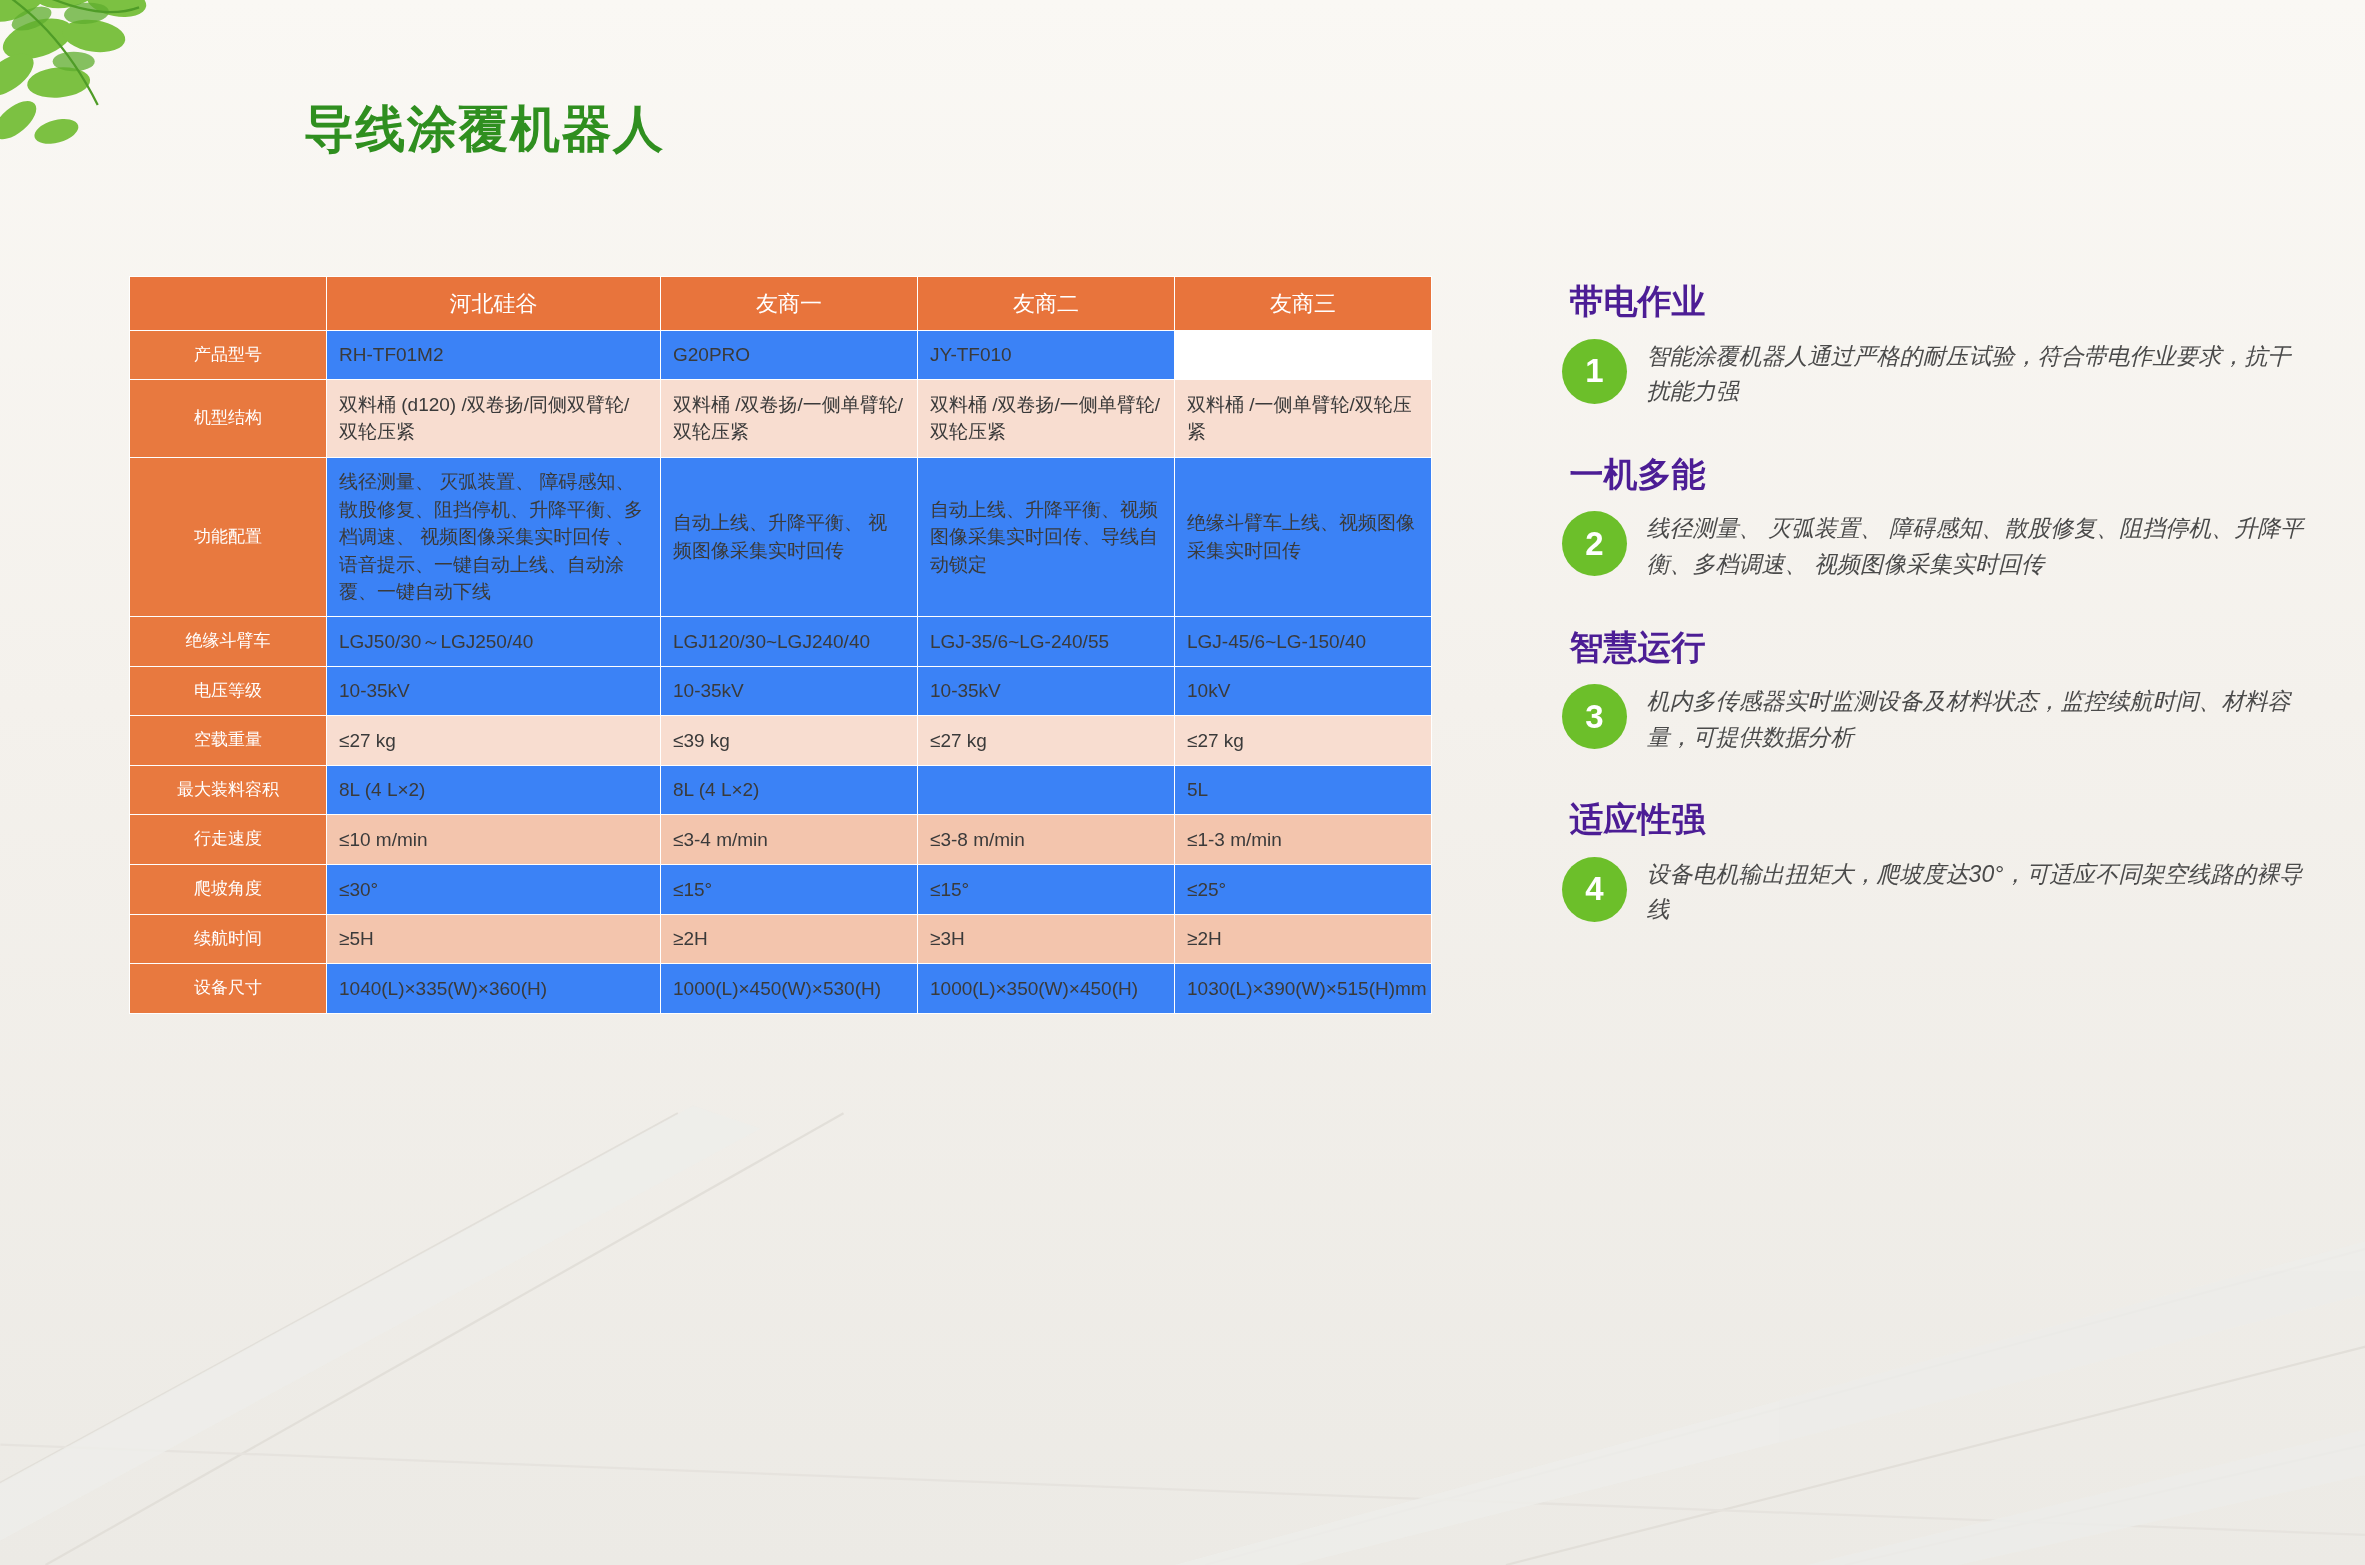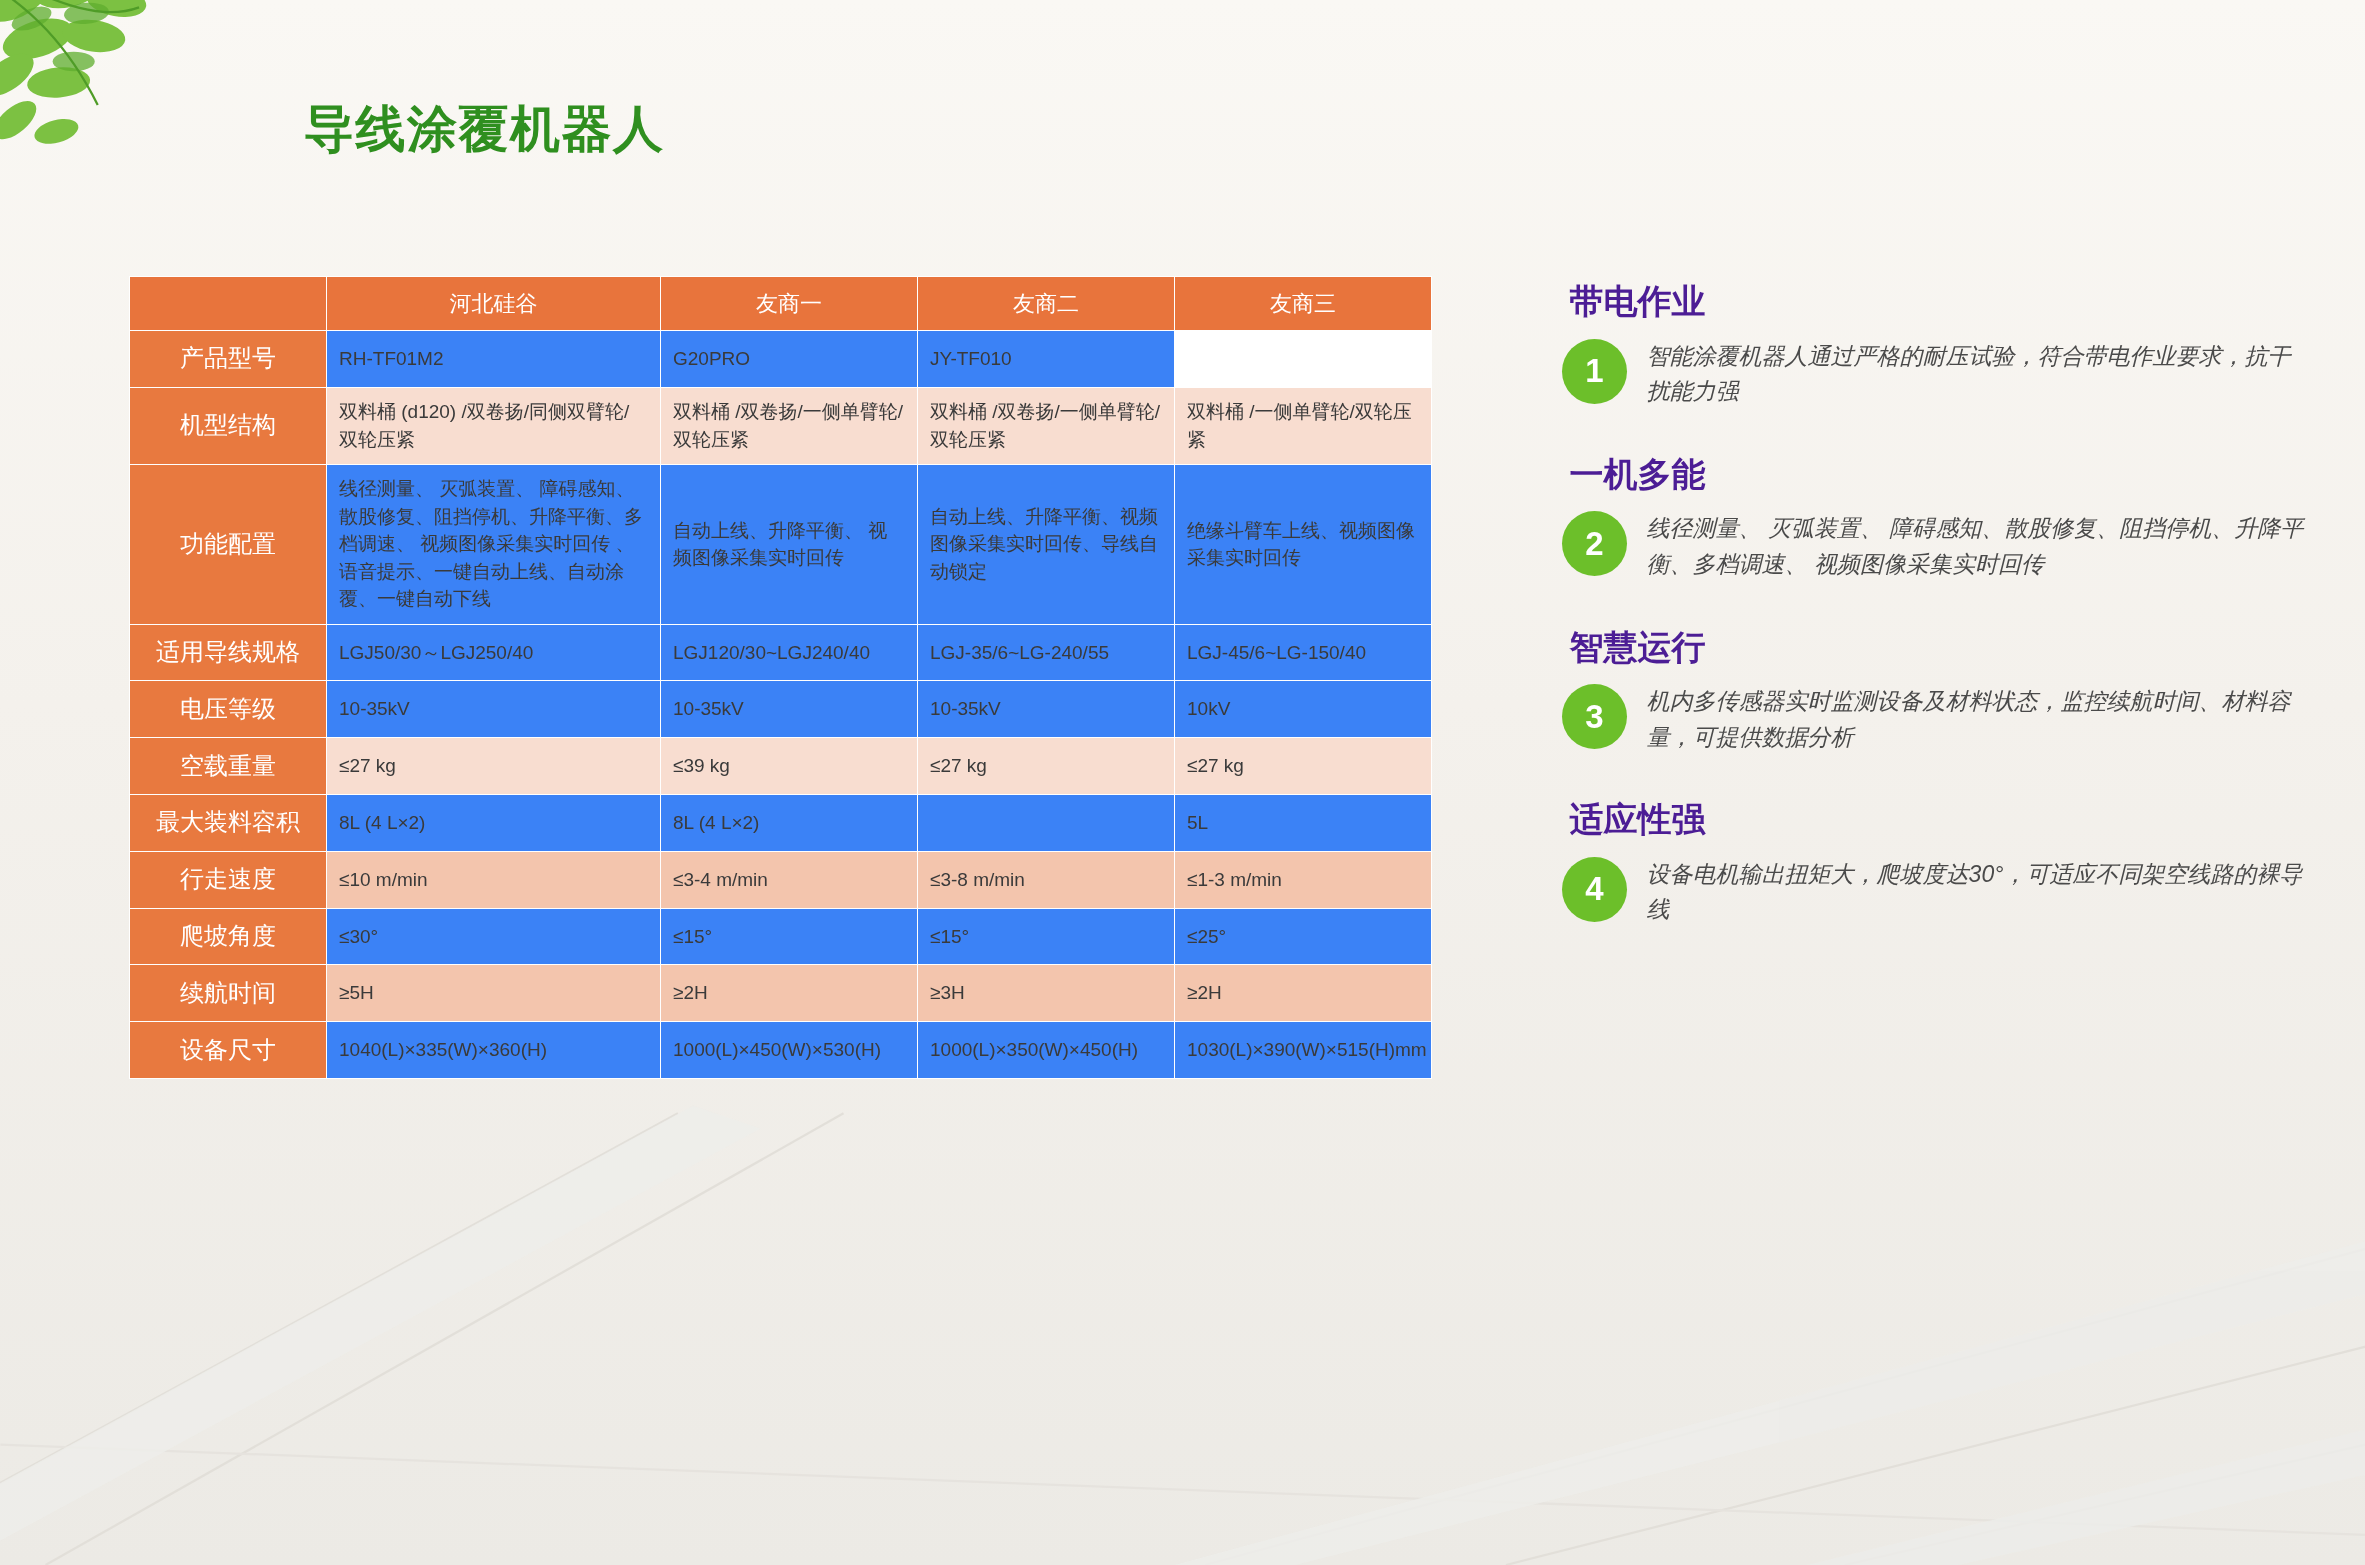--- a/index.html
+++ b/index.html
@@ -85,21 +85,21 @@
     background: #e8743c;
     color: #ffffff;
     text-align: center !important;
     font-size: 22px;
     padding: 16.6px 7.5px;
   }
   .row-label {
     background: #e8793f;
     color: #ffffff;
     text-align: center !important;
-    font-size: 24px;
+    font-size: 17px;
     padding: 12px 4.5px;
   }
   .cell-light {
     background: #3b82f6;
   }
   .cell-mid {
     background: #f8ddd0;
   }
   .cell-dark {
     background: #f3c5ad;
@@ -242,21 +242,21 @@
     <tr>
       <td class="row-label">功能配置</td>
       <td class="cell-light">线径测量、 灭弧装置、 障碍感知、散股修复、阻挡停机、升降平衡、多档调速、 视频图像采集实时回传 、语音提示、一键自动上线、自动涂覆、一键自动下线</td>
       <td class="cell-light">自动上线、升降平衡、 视频图像采集实时回传</td>
       <td class="cell-light">自动上线、升降平衡、视频图像采集实时回传、导线自动锁定</td>
       <td class="cell-light">绝缘斗臂车上线、视频图像采集实时回传</td>
     </tr>
 
 
     <tr>
-      <td class="row-label">适用导线规格</td>
+      <td class="row-label">绝缘斗臂车</td>
       <td class="cell-light">LGJ50/30～LGJ250/40</td>
       <td class="cell-light">LGJ120/30~LGJ240/40</td>
       <td class="cell-light">LGJ-35/6~LG-240/55</td>
       <td class="cell-light">LGJ-45/6~LG-150/40</td>
     </tr>
 
     <tr>
       <td class="row-label">电压等级</td>
       <td class="cell-light">10-35kV</td>
       <td class="cell-light">10-35kV</td>

